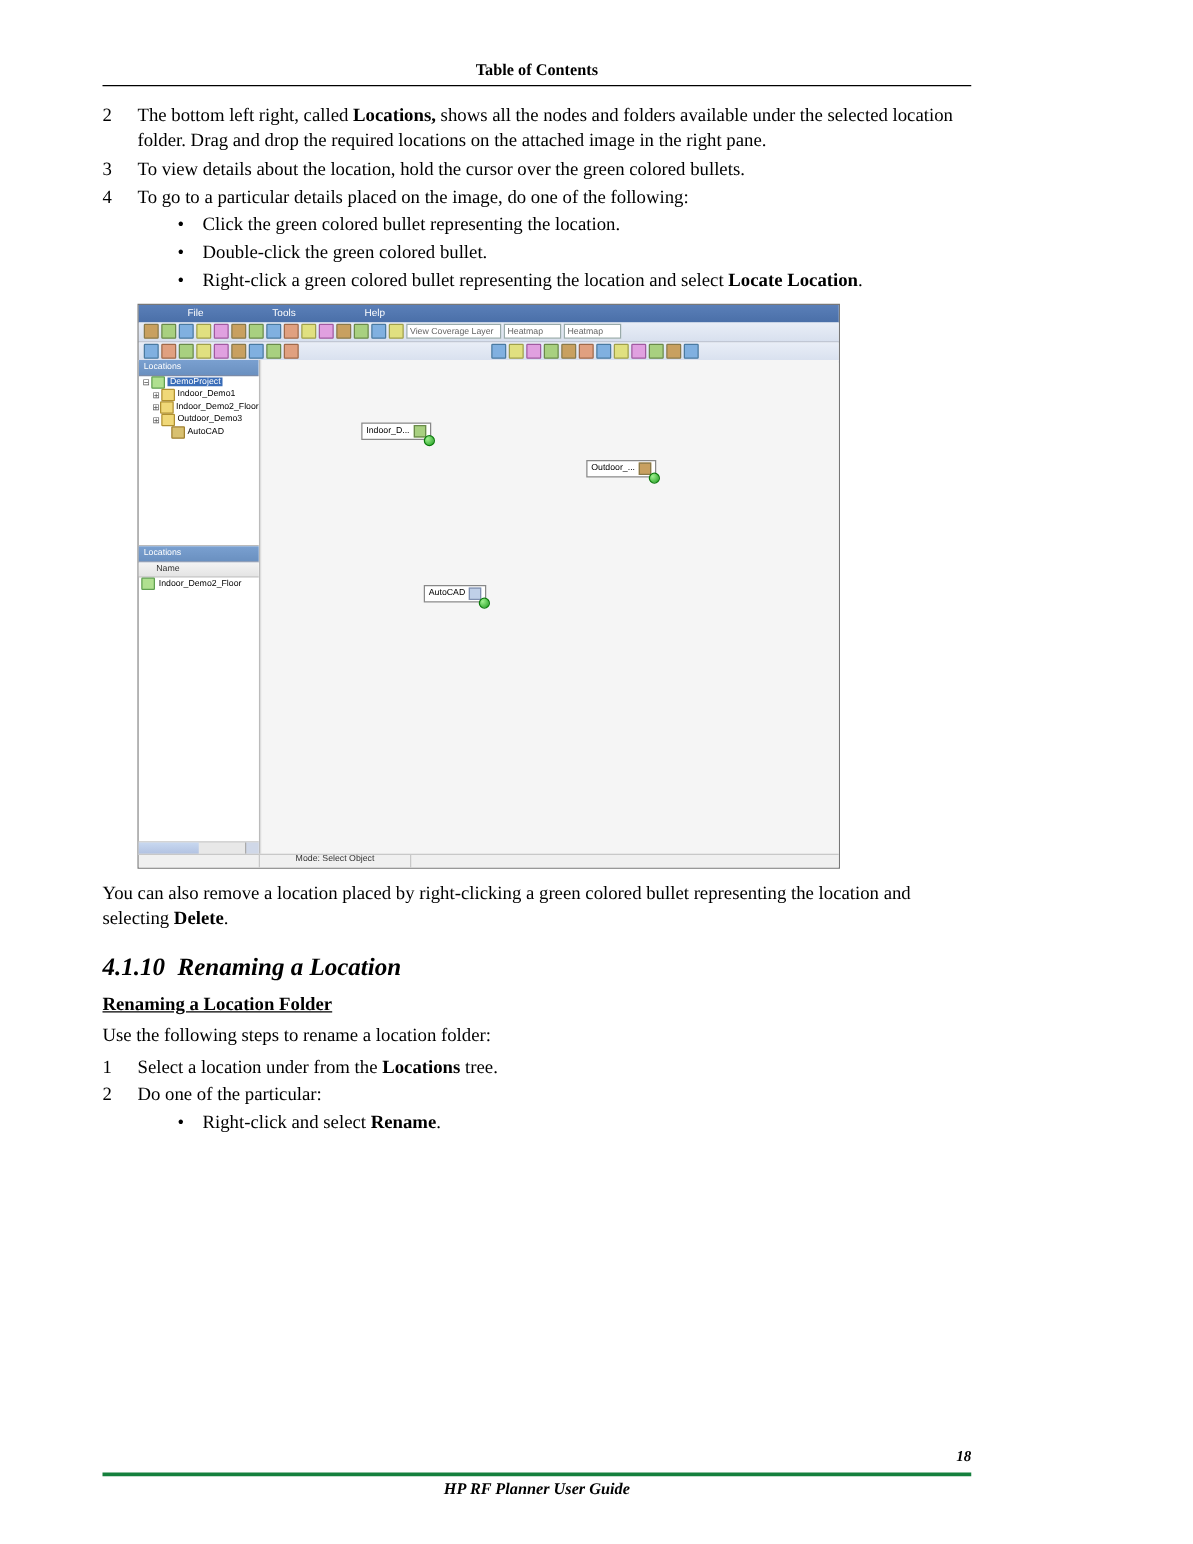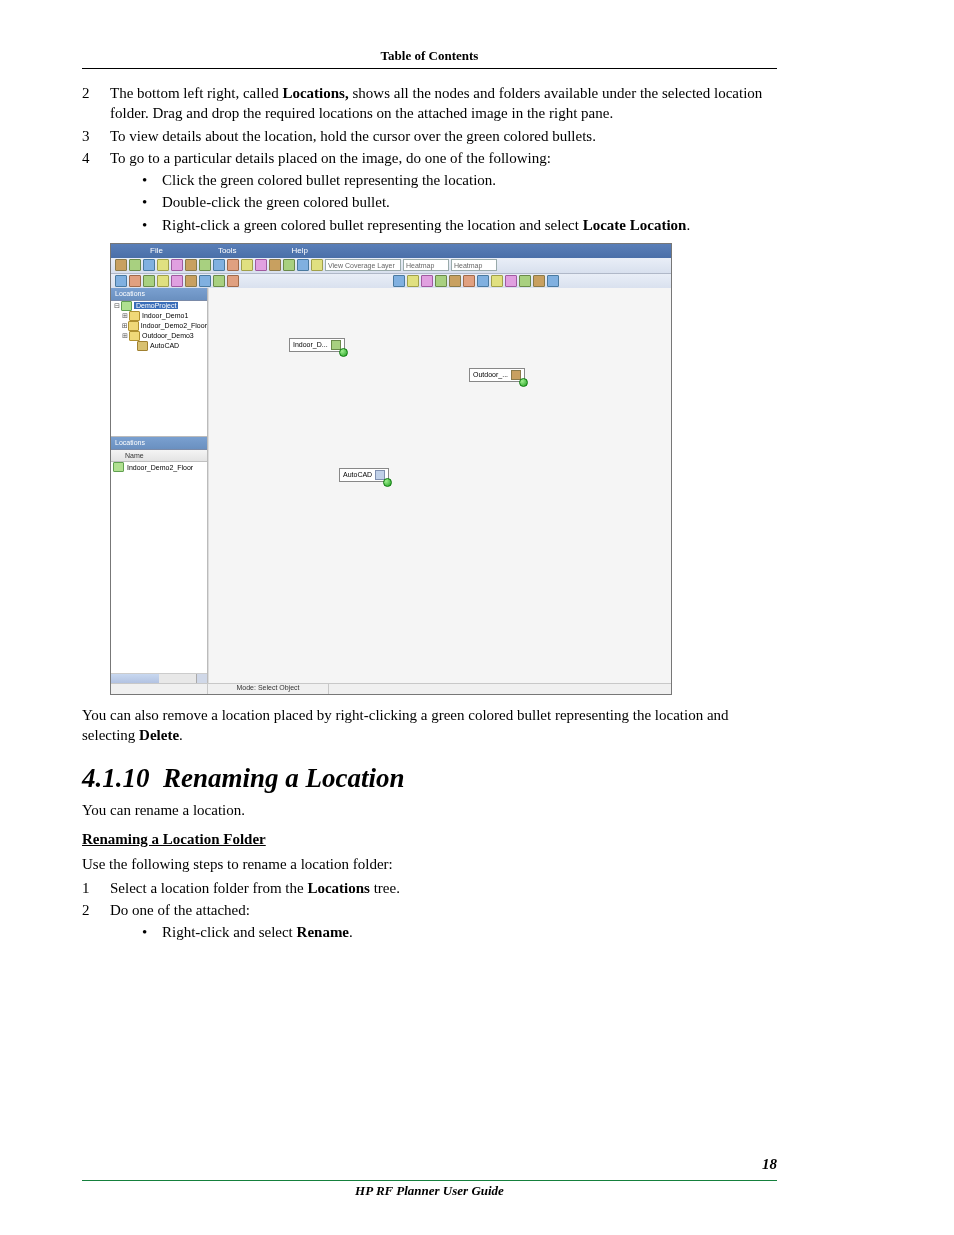--- a/index.html
+++ b/index.html
@@ -207,48 +207,48 @@
   .ss-status{
     position:absolute;left:0;right:0;bottom:0;height:10px;
     background:#f0f0f0;border-top:1px solid #c8c8c8;
     font-size:7px;color:#333;display:flex;align-items:center;
   }
   .ss-status .cell{border-right:1px solid #c8c8c8;height:100%;}
   p.para { margin: 10px 0; line-height:1.35; }
   h3.sec {
     font-style: italic;
     font-weight: bold;
-    font-size: 27px;
+    font-size: 20px;
     margin: 18px 0 6px 0;
   }
   .sub-underline {
     font-weight: bold;
     text-decoration: underline;
     margin: 10px 0 6px 0;
   }
   .footer {
     position: absolute;
     left: 82px; right: 82px; bottom: 36px;
-    border-top: 1px solid #15803d;
+    border-top: 3px solid #15803d;
     display:flex;
     justify-content:center;
     padding-top:2px;
   }
   .footer .title{
     font-style: italic;
     font-weight: bold;
     font-size: 13px;
   }
   .page-num{
     position:absolute;
     right:82px;
     bottom:62px;
     font-style:italic;
     font-weight:bold;
-    font-size:15px;
+    font-size:12px;
   }
   .spacer-tb { width:150px; }
 </style>
 </head>
 <body>
 
 <div class="page">
 
   <div class="header-line">Table of Contents</div>
 
@@ -404,37 +404,36 @@
   </div>
 
   <p class="para">
     <span>You can also remove a location placed by right-clicking a green colored bullet representing the location and selecting </span><b>Delete</b><span>.</span>
   </p>
 
   <h3 class="sec">
     <span>4.1.10</span>&nbsp;&nbsp;<span>Renaming a Location</span>
   </h3>
 
-  <p class="para" style="margin-top:4px;">You can rename a location.</p>
 
   <div class="sub-underline">Renaming a Location Folder</div>
 
   <p class="para" style="margin:4px 0;">Use the following steps to rename a location folder:</p>
 
   <ol class="nlist">
     <li>
       <span class="num">1</span>
       <span class="body">
-        <span>Select a location folder from the </span><b>Locations</b><span> tree.</span>
+        <span>Select a location under from the </span><b>Locations</b><span> tree.</span>
       </span>
     </li>
     <li>
       <span class="num">2</span>
       <span class="body">
-        <span>Do one of the attached:</span>
+        <span>Do one of the particular:</span>
         <ul class="blist">
           <li>
             <span>Right-click and select </span><b>Rename</b><span>.</span>
           </li>
         </ul>
       </span>
     </li>
   </ol>
 
   <div class="page-num">18</div>

